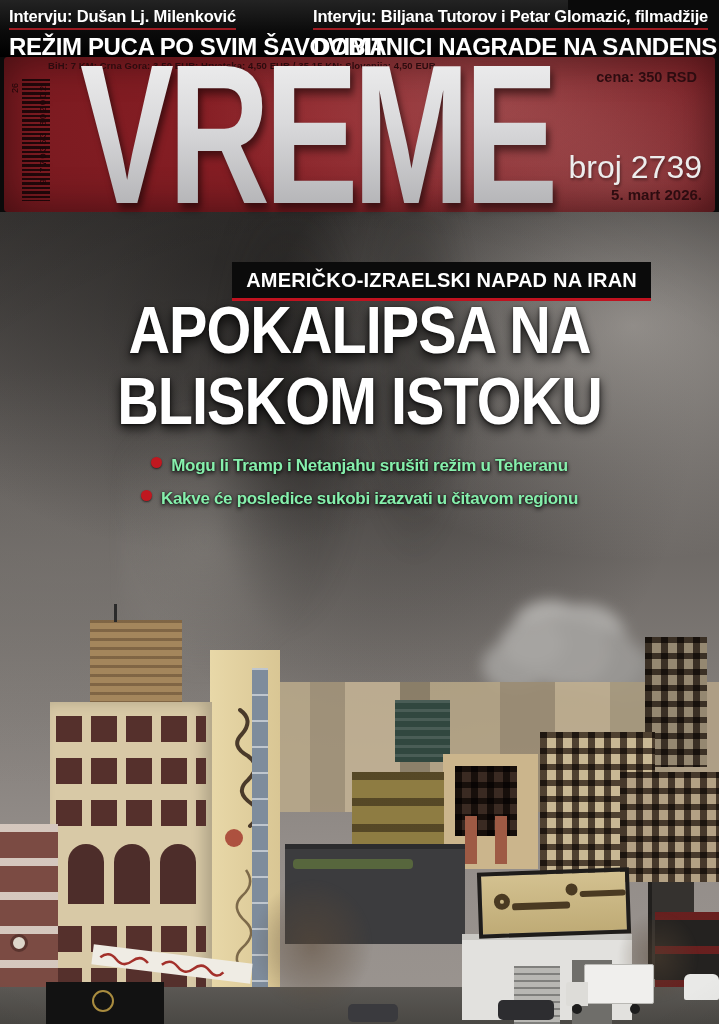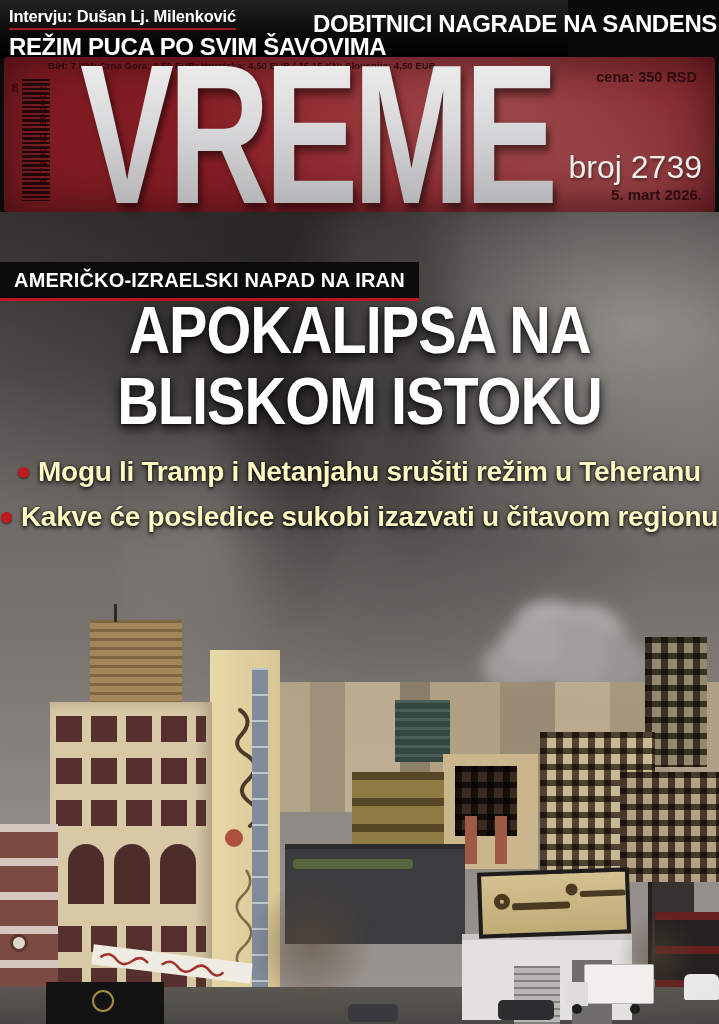--- a/index.html
+++ b/index.html
@@ -111,55 +111,56 @@
   }
   .row-band { position:absolute; left:6px; right:6px; height:26px;
     background:repeating-linear-gradient(90deg,#55302c 0 26px, rgba(0,0,0,0) 26px 35px); }
   .arch { position:absolute; width:36px; height:60px; background:#4d2d2a; border-radius:18px 18px 0 0; }
 
   
   .spoon { position:absolute; background:#4a3a22; border-radius:3px; }
   .spoon-head { position:absolute; border:6px solid #4a3a22; border-radius:50%; }
 
   
-  .kicker-wrap { position:absolute; top:50px; left:0; width:651px; text-align:left; z-index:20; }
+  .kicker-wrap { position:absolute; top:50px; left:0; width:651px; text-align:right; z-index:20; }
   .kicker-bar {
     display:inline-block; background:#0b0b0b; color:#fff; font-weight:900;
     font-size:20px; letter-spacing:0.2px; padding:7px 14px 6px;
     border-bottom:3px solid #c0121f;
   }
   .headline {
     position:absolute; top:84px; left:0; width:719px; text-align:center; z-index:20;
     color:#fff; font-weight:900; font-size:60px; line-height:1.06; letter-spacing:-1px;
     transform:scale(0.96,1.10); transform-origin:center top;
     text-shadow:0 4px 10px rgba(0,0,0,0.85), 0 1px 3px rgba(0,0,0,0.7);
   }
   .bullets { position:absolute; top:244px; left:0; width:719px; z-index:20; text-align:center; }
   .bullet-row { margin-bottom:12.5px; white-space:nowrap; }
   .bullet-dot {
     display:inline-block; width:11px; height:11px; border-radius:50%;
     background:#c01820; margin-right:9px; vertical-align:3px;
     box-shadow:0 1px 2px rgba(0,0,0,0.6);
   }
   .bullet-text {
-    color:#fef9c3; font-weight:bold; font-size:28px; letter-spacing:-0.3px;
+    color:#86efac; font-weight:bold; font-size:17px; letter-spacing:-0.3px;
     text-shadow:0 2px 4px rgba(0,0,0,0.9), 0 0 2px rgba(0,0,0,0.8);
   }
 </style>
 </head>
 <body>
 
 <div class="cover">
 
   <div class="topbar">
     <div class="top-col left">
       <span class="top-kicker">Intervju: Dušan Lj. Milenković</span>
       <div class="top-title">REŽIM PUCA PO SVIM ŠAVOVIMA</div>
     </div>
     <div class="top-col right">
+      <span class="top-kicker">Intervju: Biljana Tutorov i Petar Glomazić, filmadžije</span>
       <div class="top-title">DOBITNICI NAGRADE NA SANDENS FESTIVALU</div>
     </div>
   </div>
 
   <div class="masthead">
     <div class="barcode">
       <div class="top-num">26</div>
       <div class="bars"></div>
       <div class="num">9 770353 802002</div>
     </div>

